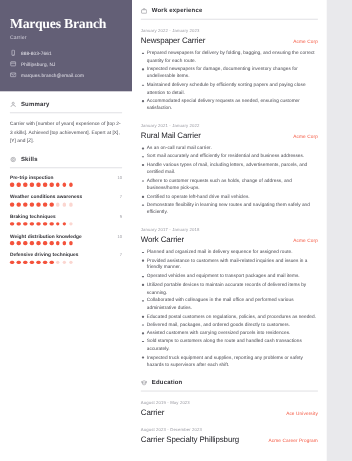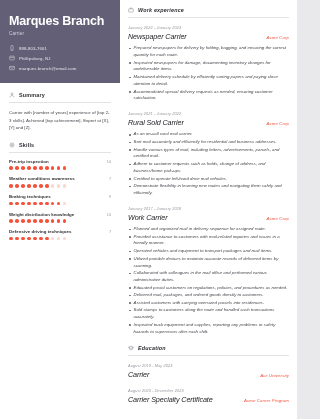--- a/index.html
+++ b/index.html
@@ -12,21 +12,21 @@
   .page { display: flex; width: 297px; height: 419px; background: #ffffff; }
 
   
   .sidebar { width: 120px; flex: 0 0 120px; background: #ffffff; }
   .sb-head {
     background: #635f76; color: #ffffff;
     padding: 14px 9px 12px 9px;
   }
   .sb-name {
     font-size: 12.5px; font-weight: 700; letter-spacing: -.2px;
-    line-height: 1.15; margin-bottom: 3px;
+    line-height: 1.15; margin-bottom: 3px; font-family: Liberation Serif, serif;
   }
   .sb-role { font-size: 4.6px; color: #d3d1dc; letter-spacing: .15px; margin-bottom: 9px; }
   .contact { display: flex; align-items: center; gap: 4px; margin-top: 4px; }
   .contact .ico {
     width: 6px; height: 6px; flex: 0 0 6px;
     display: flex; align-items: center; justify-content: center;
   }
   .contact .ico svg { width: 6px; height: 6px; display: block; }
   .contact span.txt { font-size: 4.3px; color: #e6e5ec; letter-spacing: .1px; }
 
@@ -48,21 +48,21 @@
     display: flex; justify-content: space-between; align-items: baseline;
     margin-bottom: 2.5px;
   }
   .skill-name { font-size: 4.4px; font-weight: 700; color: #2d2d33; letter-spacing: .05px; }
   .skill-num { font-size: 3.8px; color: #9a9aa2; }
   .dots { display: flex; gap: 2.4px; }
   .dot { width: 3.6px; height: 3.6px; border-radius: 50%; background: #f4523b; }
   .dot.off { background: #fbd6d0; }
 
   
-  .main { flex: 1; background: #ffffff; padding: 7px 8px 0 8px; min-width: 0; font-style: italic; }
+  .main { flex: 1; background: #ffffff; padding: 7px 8px 0 8px; min-width: 0; }
   .m-sec-title {
     display: flex; align-items: center; gap: 4px;
     font-size: 5.4px; font-weight: 700; color: #2d2d33; letter-spacing: .2px;
     padding-bottom: 4px;
   }
   .m-sec-title svg { width: 6px; height: 6px; display: block; opacity: .75; }
   .m-rule { height: 1px; background: #e3e3e6; margin-bottom: 7px; }
 
   .entry { margin-bottom: 9px; }
   .entry-dates { font-size: 3.9px; color: #9a9aa2; letter-spacing: .1px; margin-bottom: 2px; }
@@ -264,21 +264,21 @@
           <ul class="bullets">
             <li>Prepared newspapers for delivery by folding, bagging, and ensuring the correct quantity for each route.</li>
             <li>Inspected newspapers for damage, documenting inventory changes for undeliverable items.</li>
             <li>Maintained delivery schedule by efficiently sorting papers and paying close attention to detail.</li>
             <li>Accommodated special delivery requests as needed, ensuring customer satisfaction.</li>
           </ul>
         </div>
         <div class="entry">
           <div class="entry-dates">January 2021 - January 2022</div>
           <div class="entry-head">
-            <div class="entry-title">Rural Sold Carrier</div>
+            <div class="entry-title">Rural Mail Carrier</div>
             <div class="entry-org">Acme Corp</div>
           </div>
           <ul class="bullets">
             <li>As an on-call rural mail carrier.</li>
             <li>Sort mail accurately and efficiently for residential and business addresses.</li>
             <li>Handle various types of mail, including letters, advertisements, parcels, and certified mail.</li>
             <li>Adhere to customer requests such as holds, change of address, and business/home pick-ups.</li>
             <li>Certified to operate left-hand drive mail vehicles.</li>
             <li>Demonstrate flexibility in learning new routes and navigating them safely and efficiently.</li>
           </ul>
@@ -319,20 +319,20 @@
           <div class="entry edu-entry">
             <div class="entry-dates">August 2019 - May 2023</div>
             <div class="entry-head">
               <div class="entry-title">Carrier</div>
               <div class="entry-org">Ace University</div>
             </div>
           </div>
           <div class="entry edu-entry">
             <div class="entry-dates">August 2023 - December 2023</div>
             <div class="entry-head">
-              <div class="entry-title">Carrier Specialty Certificate</div>
+              <div class="entry-title">Carrier Specialty Phillipsburg</div>
               <div class="entry-org">Acme Career Program</div>
             </div>
           </div>
         </div>
     </div>
   </main>
 </div>
 
 </body></html>

